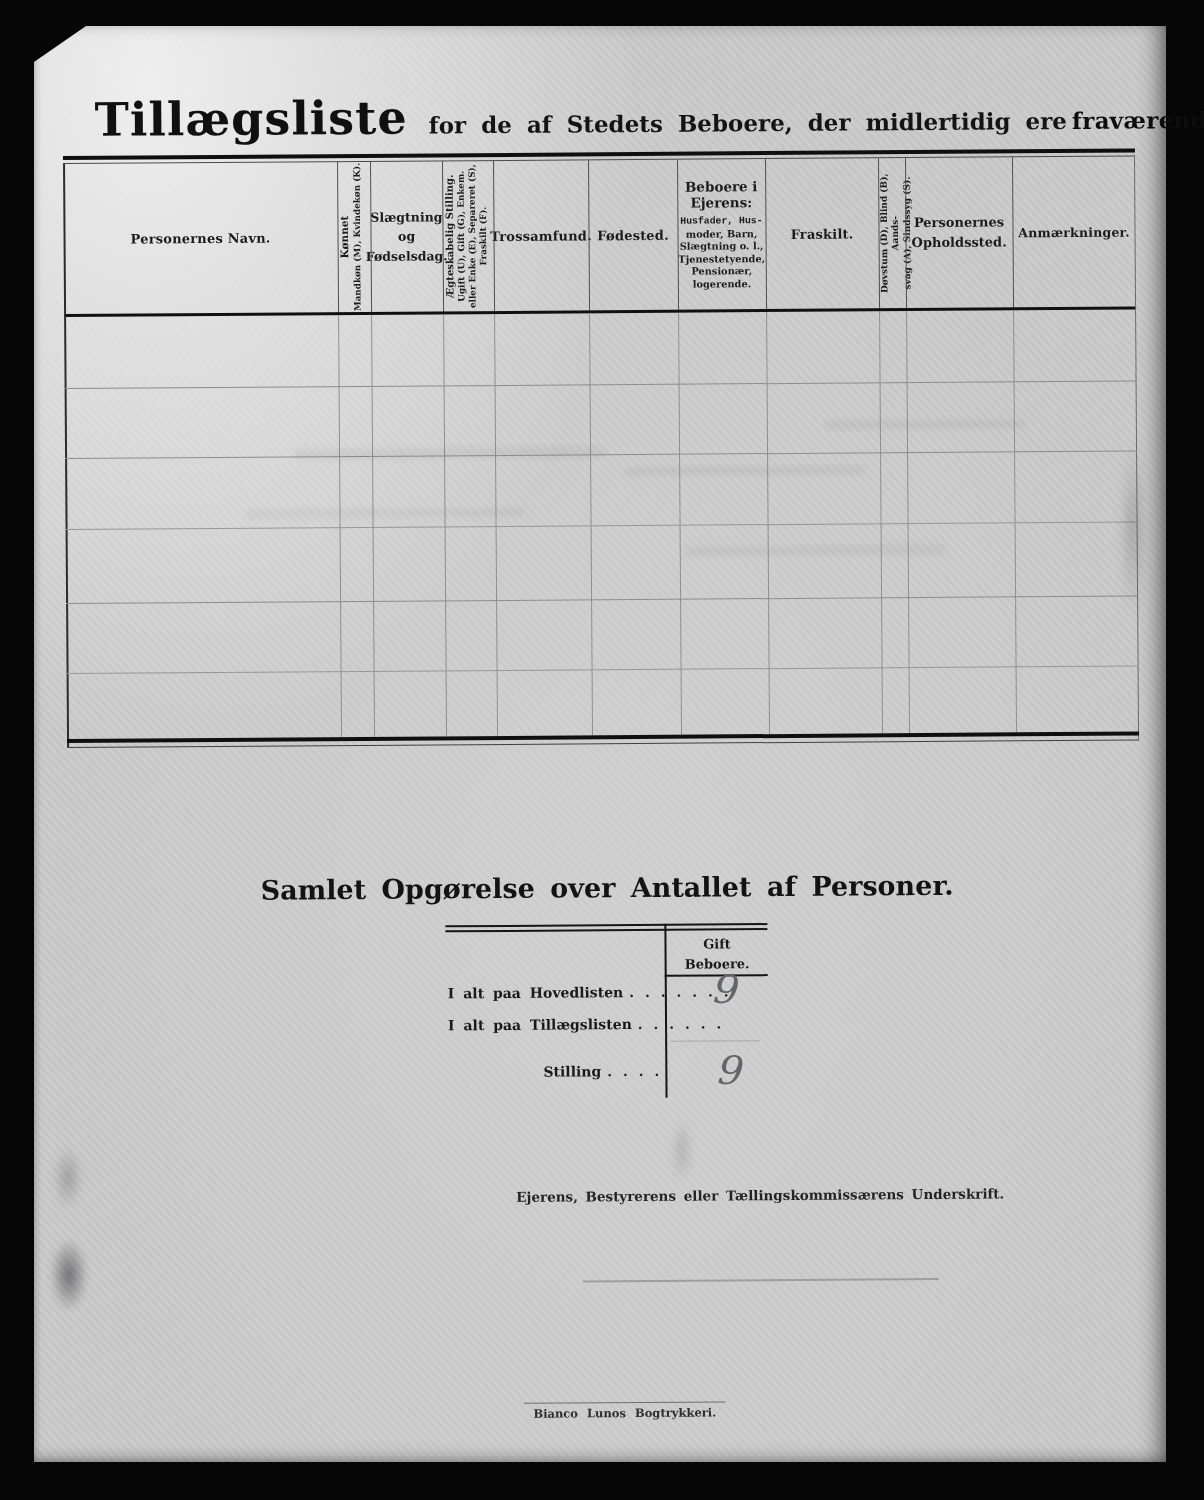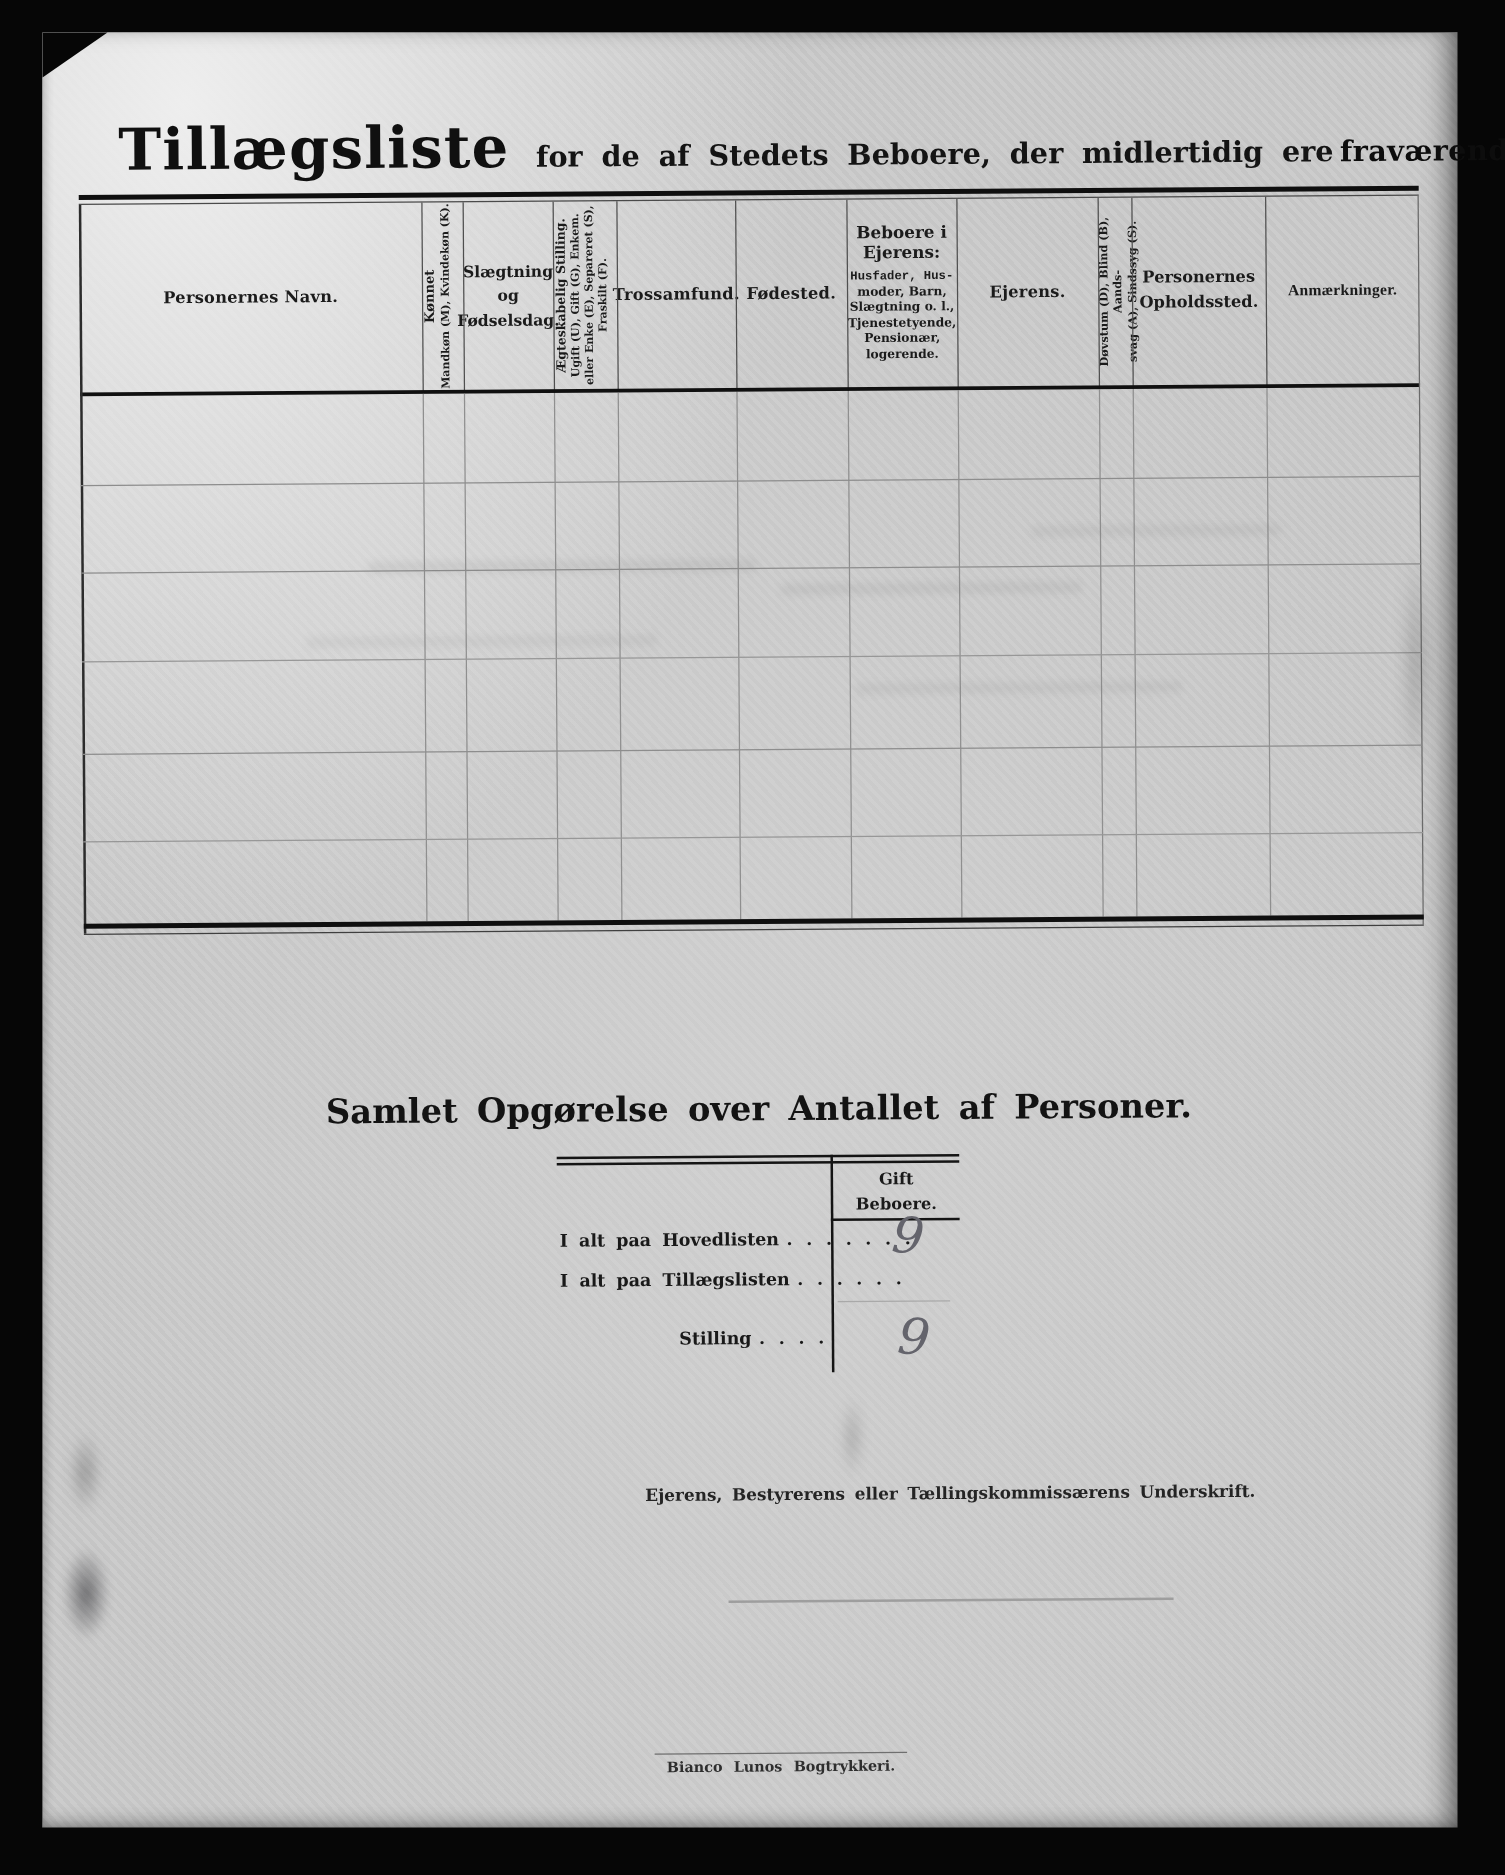--- a/index.html
+++ b/index.html
@@ -24,21 +24,21 @@
   .title-main{font-size:46px;font-weight:bold;letter-spacing:1px;color:#101010;}
   .title-rest{font-size:23px;font-weight:bold;margin-left:16px;word-spacing:7px;color:#141414;}
   .title-end{font-size:23px;font-weight:bold;word-spacing:7px;color:#0d0d0d;letter-spacing:.3px;}
 
   
   .census-table{position:absolute;left:63px;top:156px;width:1072px;height:600px;}
   .hl{position:absolute;left:0;}
   .vl{position:absolute;}
   .hcell{position:absolute;top:8px;height:150px;display:flex;align-items:center;
          justify-content:center;text-align:center;color:#1b1b1b;}
-  .lab{font-size:12.5px;font-weight:bold;letter-spacing:.2px;font-family:Liberation Serif, serif;}
+  .lab{font-size:12.5px;font-weight:bold;letter-spacing:.2px;}
   .lab-big{font-size:13px;font-weight:bold;letter-spacing:.2px;}
   .three-line{font-size:12.5px;font-weight:bold;line-height:1.55;}
   .two-line{font-size:13px;font-weight:bold;line-height:1.55;}
   .fam-title{font-size:13.5px;font-weight:bold;line-height:1.2;}
   .fam-sub{font-size:9.8px;font-weight:bold;line-height:1.28;}
   .fam-sub.first{margin-top:5px;font-family:Liberation Mono, monospace;}
   .vwrap{position:absolute;left:50%;top:50%;transform:translate(-50%,-50%) rotate(-90deg);
          text-align:center;}
   .v-bold{font-size:10.5px;font-weight:bold;line-height:1.3;}
   .v-small{font-size:8.8px;font-weight:bold;line-height:1.25;}
@@ -129,21 +129,21 @@
           <div class="fam-sub first">Husfader, Hus-</div>
           <div class="fam-sub">moder, Barn,</div>
           <div class="fam-sub">Slægtning o. l.,</div>
           <div class="fam-sub">Tjenestetyende,</div>
           <div class="fam-sub">Pensionær,</div>
           <div class="fam-sub">logerende.</div>
         </div>
       </div>
 
       <div class="hcell" style="left:702px;width:113px;">
-        <div class="lab-big">Ejerens.</div>
+        <div class="lab-big">Fraskilt.</div>
       </div>
 
       <div class="hcell" style="left:815px;width:27px;">
         <div class="vwrap" style="width:150px;height:27px;">
           <div class="v-small" style="font-size:9px;">Døvstum (D), Blind (B), Aands-</div>
           <div class="v-small" style="font-size:9px;">svag (A), Sindssyg (S).</div>
         </div>
       </div>
 
       <div class="hcell" style="left:842px;width:107px;">

